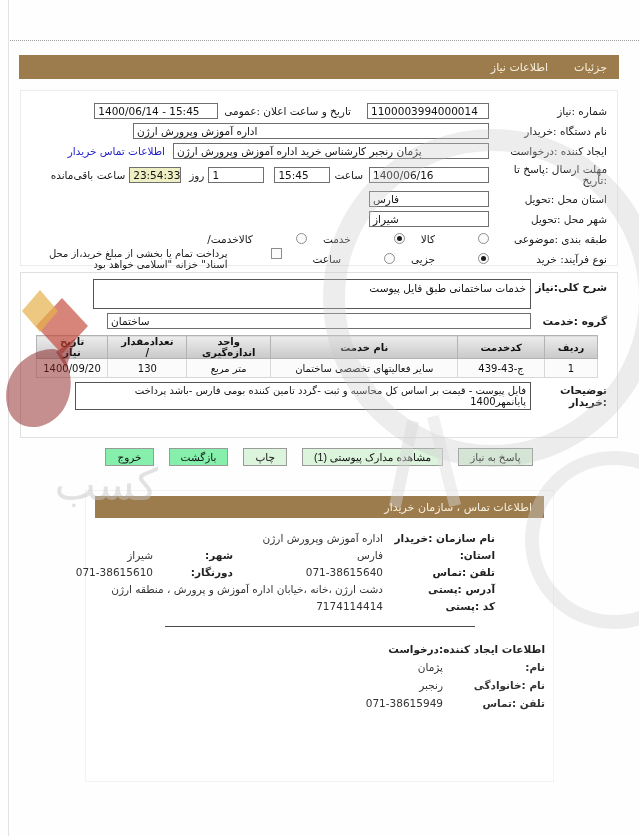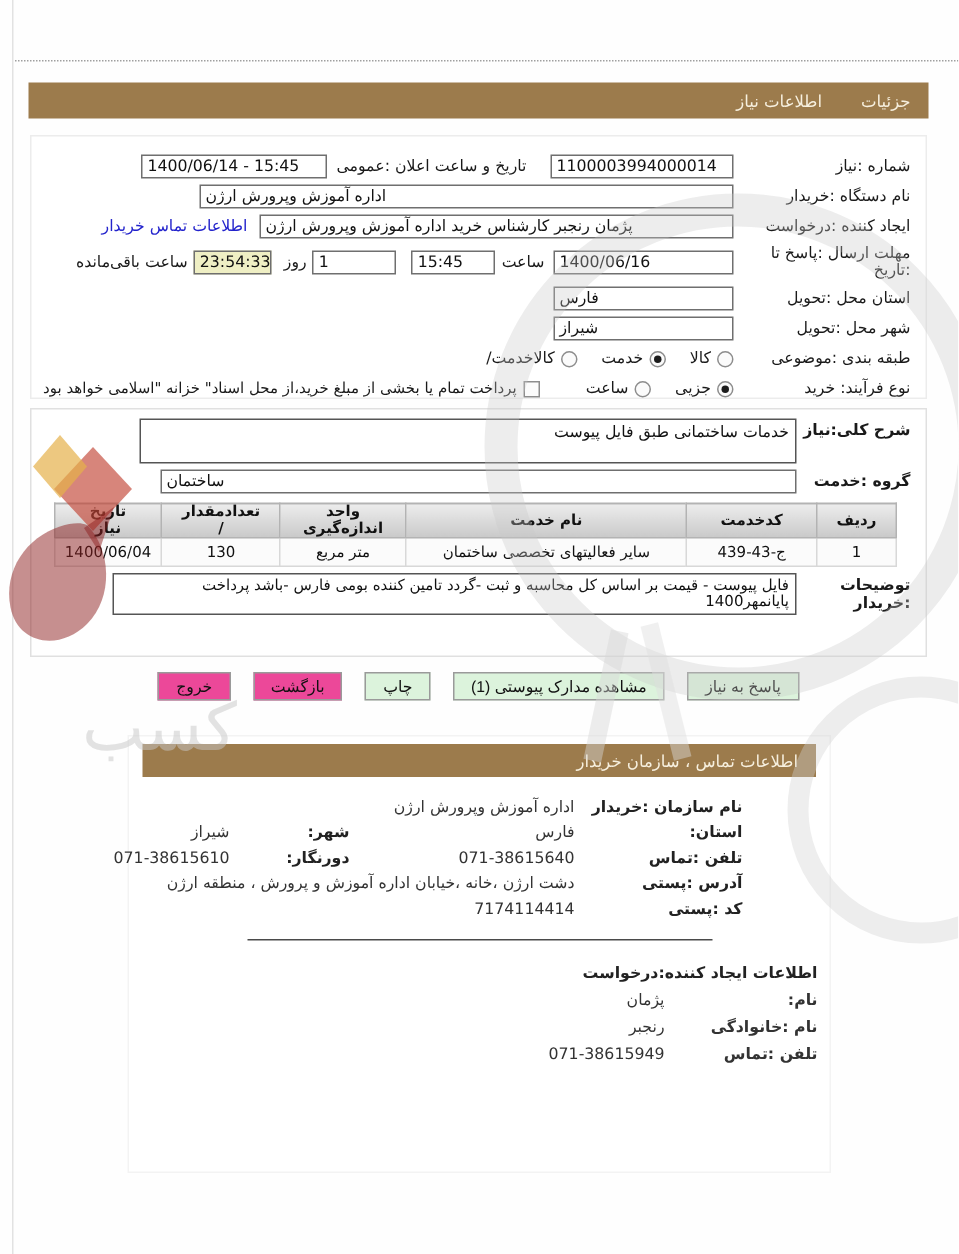--- a/index.html
+++ b/index.html
@@ -16,31 +16,31 @@
   .label-col{width:118px;flex-shrink:0;line-height:11px;}
   .lbl{color:#1a1a1a;}
   .b{font-weight:bold;}
   .ibox{border:1px solid #6f6f6f;background:#fff;height:16px;box-sizing:border-box;display:flex;align-items:center;justify-content:flex-end;padding:0 3px;font-size:10.5px;color:#111;overflow:hidden;white-space:nowrap;}
   .num{direction:ltr;unicode-bidi:isolate;}
   .countdown{background:#efefc4;}
   .gap4{width:4px;flex-shrink:0}.gap6{width:6px;flex-shrink:0}.gap8{width:8px;flex-shrink:0}.gap10{width:10px;flex-shrink:0}.gap16{width:16px;flex-shrink:0}
   .radio{width:11px;height:11px;border:1px solid #8d8d8d;border-radius:50%;background:#fbfbfb;display:inline-block;flex-shrink:0;margin-left:4px;box-sizing:border-box;}
   .radio.on::after{content:"";display:block;width:5px;height:5px;border-radius:50%;background:#1c1c1c;margin:2px auto 0 auto;}
   .checkbox{width:11px;height:11px;border:1px solid #8d8d8d;background:#fbfbfb;display:inline-block;flex-shrink:0;margin-left:5px;box-sizing:border-box;}
-  .opt{display:flex;align-items:flex-end;margin-left:16px;}
+  .opt{display:flex;align-items:flex-start;margin-left:16px;gap:39px;}
   .link{color:#2323cc;text-decoration:none;font-size:10.5px;margin-right:8px;cursor:pointer;}
   .bigbox{border:1px solid #555;background:#fff;box-sizing:border-box;font-size:10.5px;padding:2px 4px;color:#111;align-self:flex-start;}
   .sectitle{font-size:11px;font-weight:bold;color:#111;}
   table.svc{border-collapse:collapse;width:97%;margin:4px auto 0 auto;font-size:10px;}
   table.svc th{background:linear-gradient(#ececec,#c9c9c9);border:1px solid #b3b3b3;font-weight:bold;color:#111;height:18px;padding:0 13px;}
   table.svc td{background:#fbfbfb;border:1px solid #d8d8d8;height:18px;text-align:center;color:#111;padding:0 3px;}
   .btnrow{position:absolute;top:448px;right:21px;left:20px;display:flex;direction:rtl;justify-content:center;align-items:center;gap:15px;}
   .btn{font-size:10.5px;color:#111;border:1px solid #9a9a9a;padding:2px 11px;cursor:pointer;white-space:nowrap;}
   .btn.green{background:#dcf3dc;}
-  .btn.pink{background:#ec4899;}
+  .btn.pink{background:#86efac;}
   .panel2{position:absolute;top:490px;right:85px;left:85px;height:292px;border:1px solid #f3f3f3;box-sizing:border-box;background:#fff;}
   .bar2{margin:5px 9px 0 9px;height:22px;}
   .cgrid{display:grid;grid-template-columns:112px 150px 80px 140px;direction:rtl;padding:14px 58px 0 12px;row-gap:5px;font-size:10.5px;color:#333;}
   .cgrid .clabel{font-weight:bold;color:#222;}
   .span3{grid-column:2 / span 3;}
   .hr{width:310px;border-top:1px solid #4a4a4a;margin:14px auto 0 auto;}
   .creator{padding:16px 8px 0 12px;font-size:10.5px;color:#333;}
   .crow{display:grid;grid-template-columns:102px 122px;direction:rtl;margin-top:6px;}
   .crow .cval{text-align:right;padding-left:6px;}
   .wm{position:absolute;top:0;left:0;pointer-events:none;z-index:40;}
@@ -176,21 +176,21 @@
           <th style="width:13%">تاریخ نیاز</th>
         </tr>
       </thead>
       <tbody>
         <tr>
           <td>1</td>
           <td>ج-43-439</td>
           <td>سایر فعالیتهای تخصصی ساختمان</td>
           <td>متر مربع</td>
           <td><span class="num">130</span></td>
-          <td><span class="num">1400/06/04</span></td>
+          <td><span class="num">1400/09/20</span></td>
         </tr>
       </tbody>
     </table>
 
     <div class="frow" style="height:34px;align-items:flex-start;margin-top:4px;">
       <span class="label-col b" style="width:76px;line-height:12px;padding-top:2px;">
         <span>توضیحات</span><br>
         <span>:خریدار</span>
       </span>
       <div class="bigbox" style="width:456px;height:28px;font-size:10px;">فایل پیوست - قیمت بر اساس کل محاسبه و ثبت -گردد تامین کننده بومی فارس -باشد پرداخت پایانمهر1400</div>

